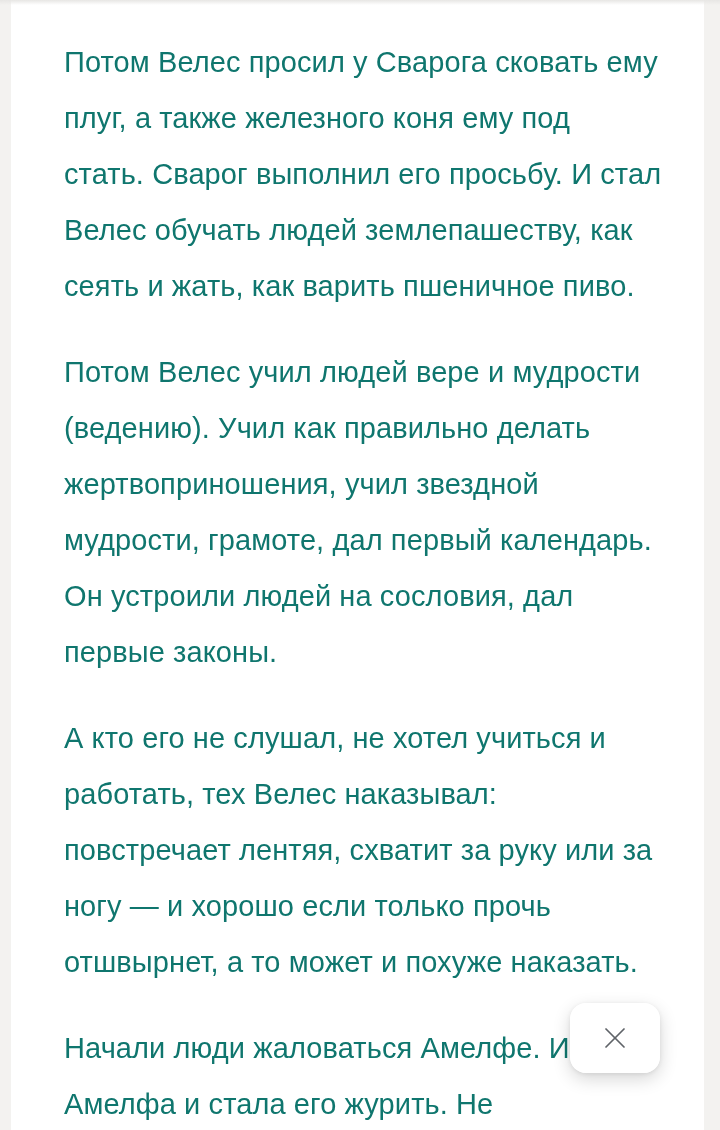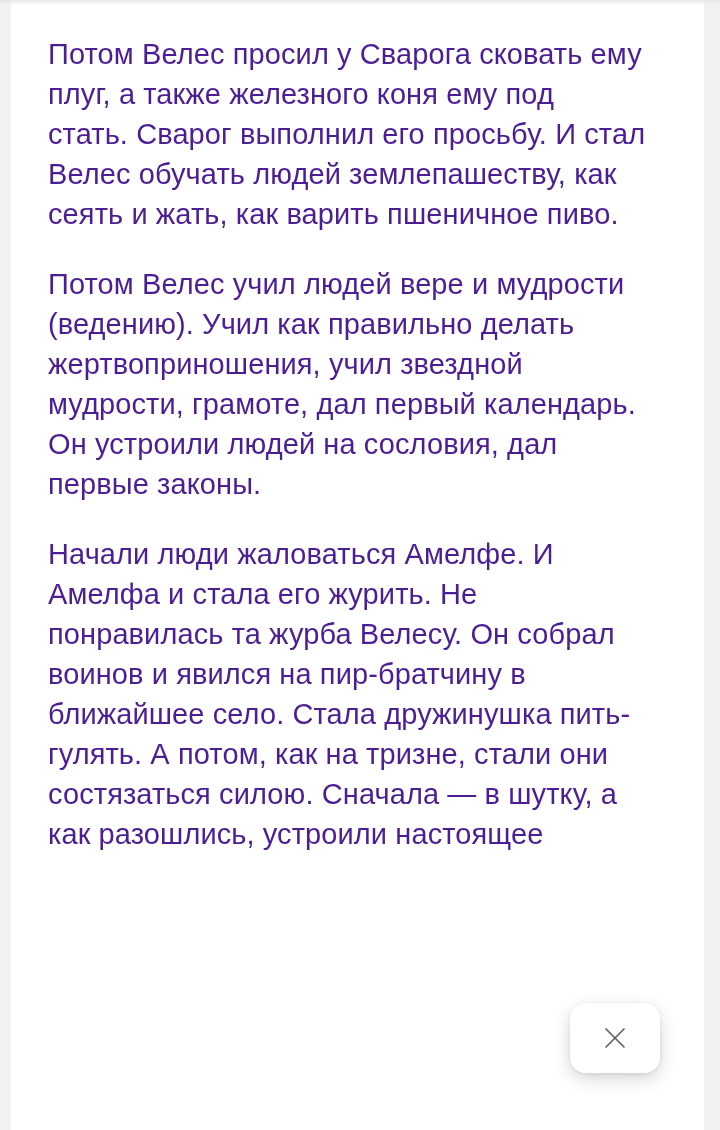--- a/index.html
+++ b/index.html
@@ -35,24 +35,24 @@
   .content {
     position: absolute;
     left: 11px;
     top: 0;
     width: 693px;
     box-sizing: border-box;
     padding: 34px 24px 0 37px;
     z-index: 1;
   }
   .content p {
-    margin: 0 0 30px 0;
+    margin: 0 0 30px 16px;
     font-size: 29px;
-    line-height: 40px;
-    color: #4c1d95;
+    line-height: 56px;
+    color: #0f766e;
     letter-spacing: 0.1px;
     white-space: pre-line;
   }
   .float-card {
     position: absolute;
     left: 570px;
     top: 1003px;
     width: 90px;
     height: 70px;
     border-radius: 16px;
@@ -82,20 +82,25 @@
 плуг, а также железного коня ему под
 стать. Сварог выполнил его просьбу. И стал
 Велес обучать людей землепашеству, как
 сеять и жать, как варить пшеничное пиво.</p>
   <p>Потом Велес учил людей вере и мудрости
 (ведению). Учил как правильно делать
 жертвоприношения, учил звездной
 мудрости, грамоте, дал первый календарь.
 Он устроили людей на сословия, дал
 первые законы.</p>
+  <p>А кто его не слушал, не хотел учиться и
+работать, тех Велес наказывал:
+повстречает лентяя, схватит за руку или за
+ногу — и хорошо если только прочь
+отшвырнет, а то может и похуже наказать.</p>
   <p>Начали люди жаловаться Амелфе. И
 Амелфа и стала его журить. Не
 понравилась та журба Велесу. Он собрал
 воинов и явился на пир-братчину в
 ближайшее село. Стала дружинушка пить-
 гулять. А потом, как на тризне, стали они
 состязаться силою. Сначала — в шутку, а
 как разошлись, устроили настоящее</p>
 </div>
 

